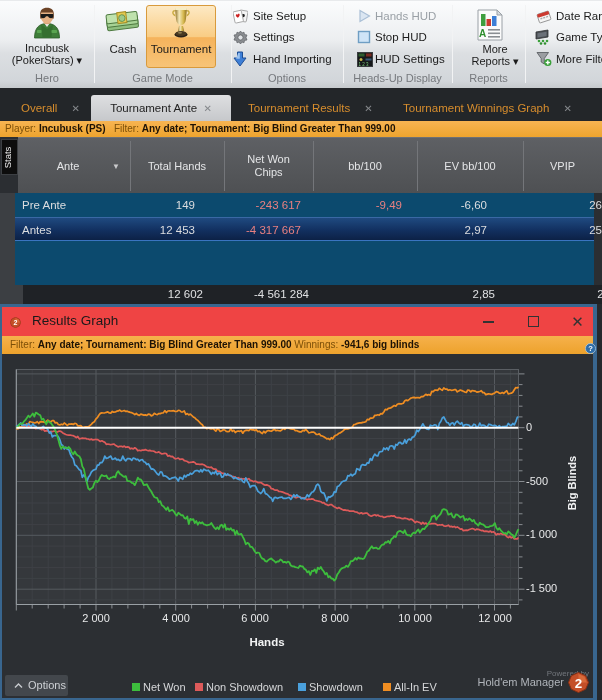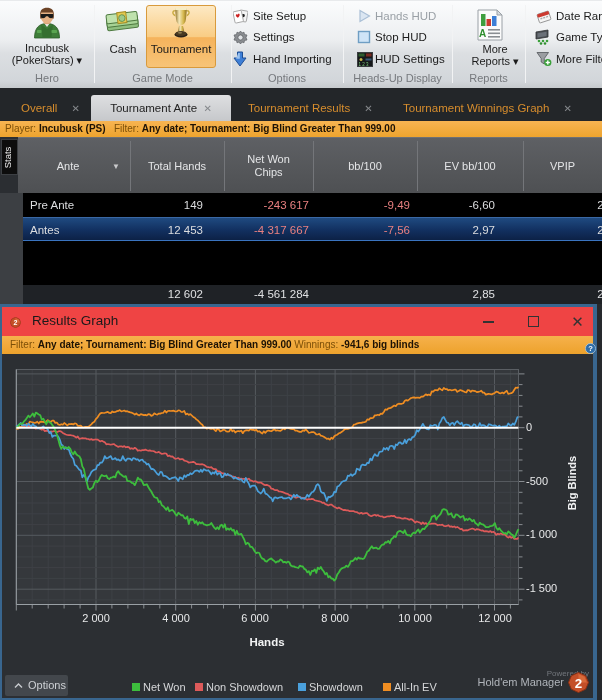--- a/index.html
+++ b/index.html
@@ -29,21 +29,21 @@
 
 #thead { left:18px; top:137px; width:584px; height:56px;
   background:linear-gradient(#5e6064,#535558 70%,#4e5053); border-top:1px solid #6e7074; }
 .hsep { position:absolute; top:3px; height:50px; width:1px; background:#74767a; }
 .hcell { position:absolute; top:0; height:56px; color:#e4e5e7; font-size:11px;
   display:flex; align-items:center; justify-content:center; text-align:center; line-height:13px; }
 #stats { left:1px; top:139px; width:17px; height:36px; background:#0d0d0d; border:1px solid #3c3f43; }
 #stats span { position:absolute; left:3px; top:17px; color:#f0f0f0; font-size:9.5px;
   transform:rotate(-90deg); transform-origin:center; display:block; width:30px; margin-left:-13px; margin-top:-5px; text-align:center; }
 #tleft { left:0; top:193px; width:23px; height:111px; background:#3c3f43; }
-#rows { left:23px; top:193px; width:579px; height:92px; background:#000000; }
+#rows { left:15px; top:193px; width:579px; height:92px; background:#0c4a6e; }
 .trow { position:absolute; left:0; width:579px; height:24px; font-size:11.5px; color:#dcdddf; }
 .cell { position:absolute; top:0; height:24px; line-height:24px; text-align:right; white-space:nowrap; }
 .neg { color:#e98080; }
 #selrow { background:linear-gradient(#1f4a80,#123060 55%,#0c2146);
   border-top:1px solid #3a68a4; border-bottom:1px solid #3a74c0; }
 #sumrow { left:23px; top:285px; width:579px; height:19px; background:#1f2226; font-size:11.5px; color:#dfe0e2; }
 #sumrow .cell { height:19px; line-height:19px; }
 
 #gwin { left:0; top:304px; width:597px; height:396px; background:#2c2f33;
   border:2px solid #39668f; border-top:3px solid #39668f; border-right:4px solid #39668f; }
@@ -247,21 +247,20 @@
     <div class="cell" style="left:100px;width:80px">149</div>
     <div class="cell neg" style="left:186px;width:100px">-243 617</div>
     <div class="cell neg" style="left:287px;width:100px">-9,49</div>
     <div class="cell" style="left:372px;width:100px">-6,60</div>
     <div class="cell" style="left:471px;width:116px">26</div>
   </div>
   <div class="trow" id="selrow" style="top:24px">
     <div class="cell" style="left:7px;text-align:left">Antes</div>
     <div class="cell" style="left:100px;width:80px">12 453</div>
     <div class="cell neg" style="left:186px;width:100px">-4 317 667</div>
-    <div class="cell neg" style="left:287px;width:100px">-7,56</div>
     <div class="cell" style="left:372px;width:100px">2,97</div>
     <div class="cell" style="left:471px;width:116px">25</div>
   </div>
 </div>
 <div id="sumrow" class="abs">
   <div class="cell" style="left:100px;width:80px">12 602</div>
   <div class="cell" style="left:186px;width:100px">-4 561 284</div>
   <div class="cell" style="left:372px;width:100px">2,85</div>
   <div class="cell" style="left:471px;width:116px">25</div>
 </div>

